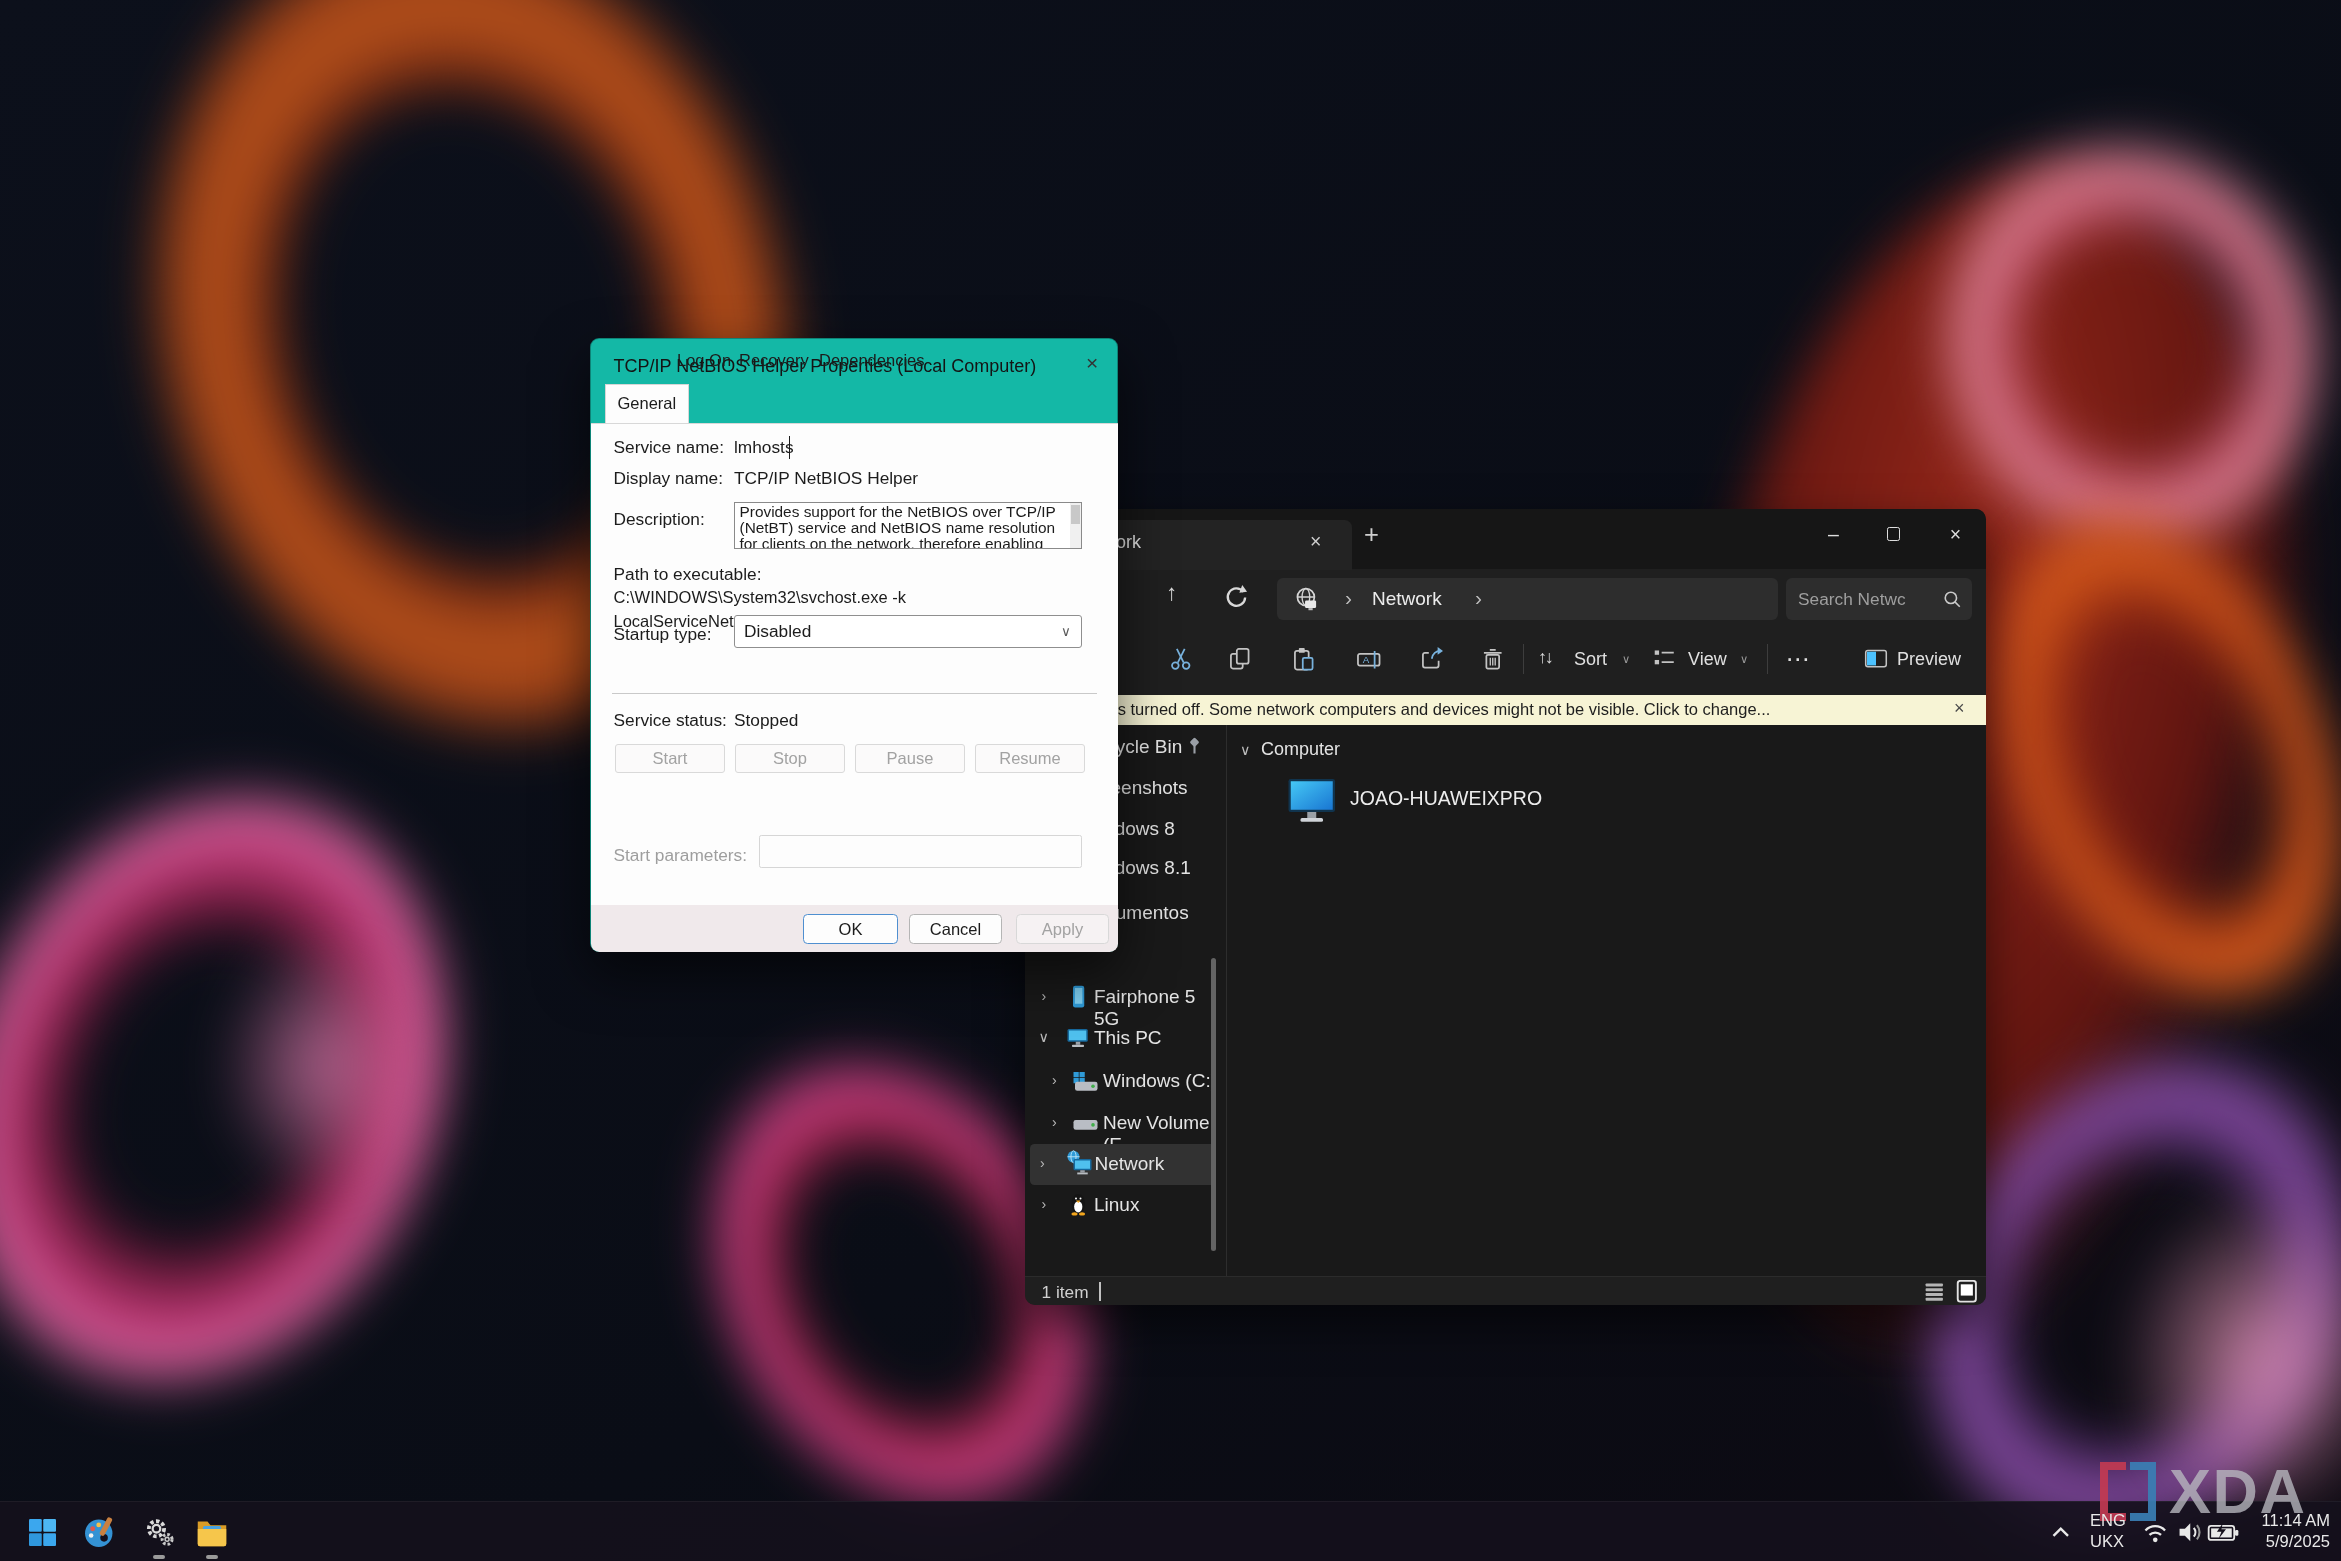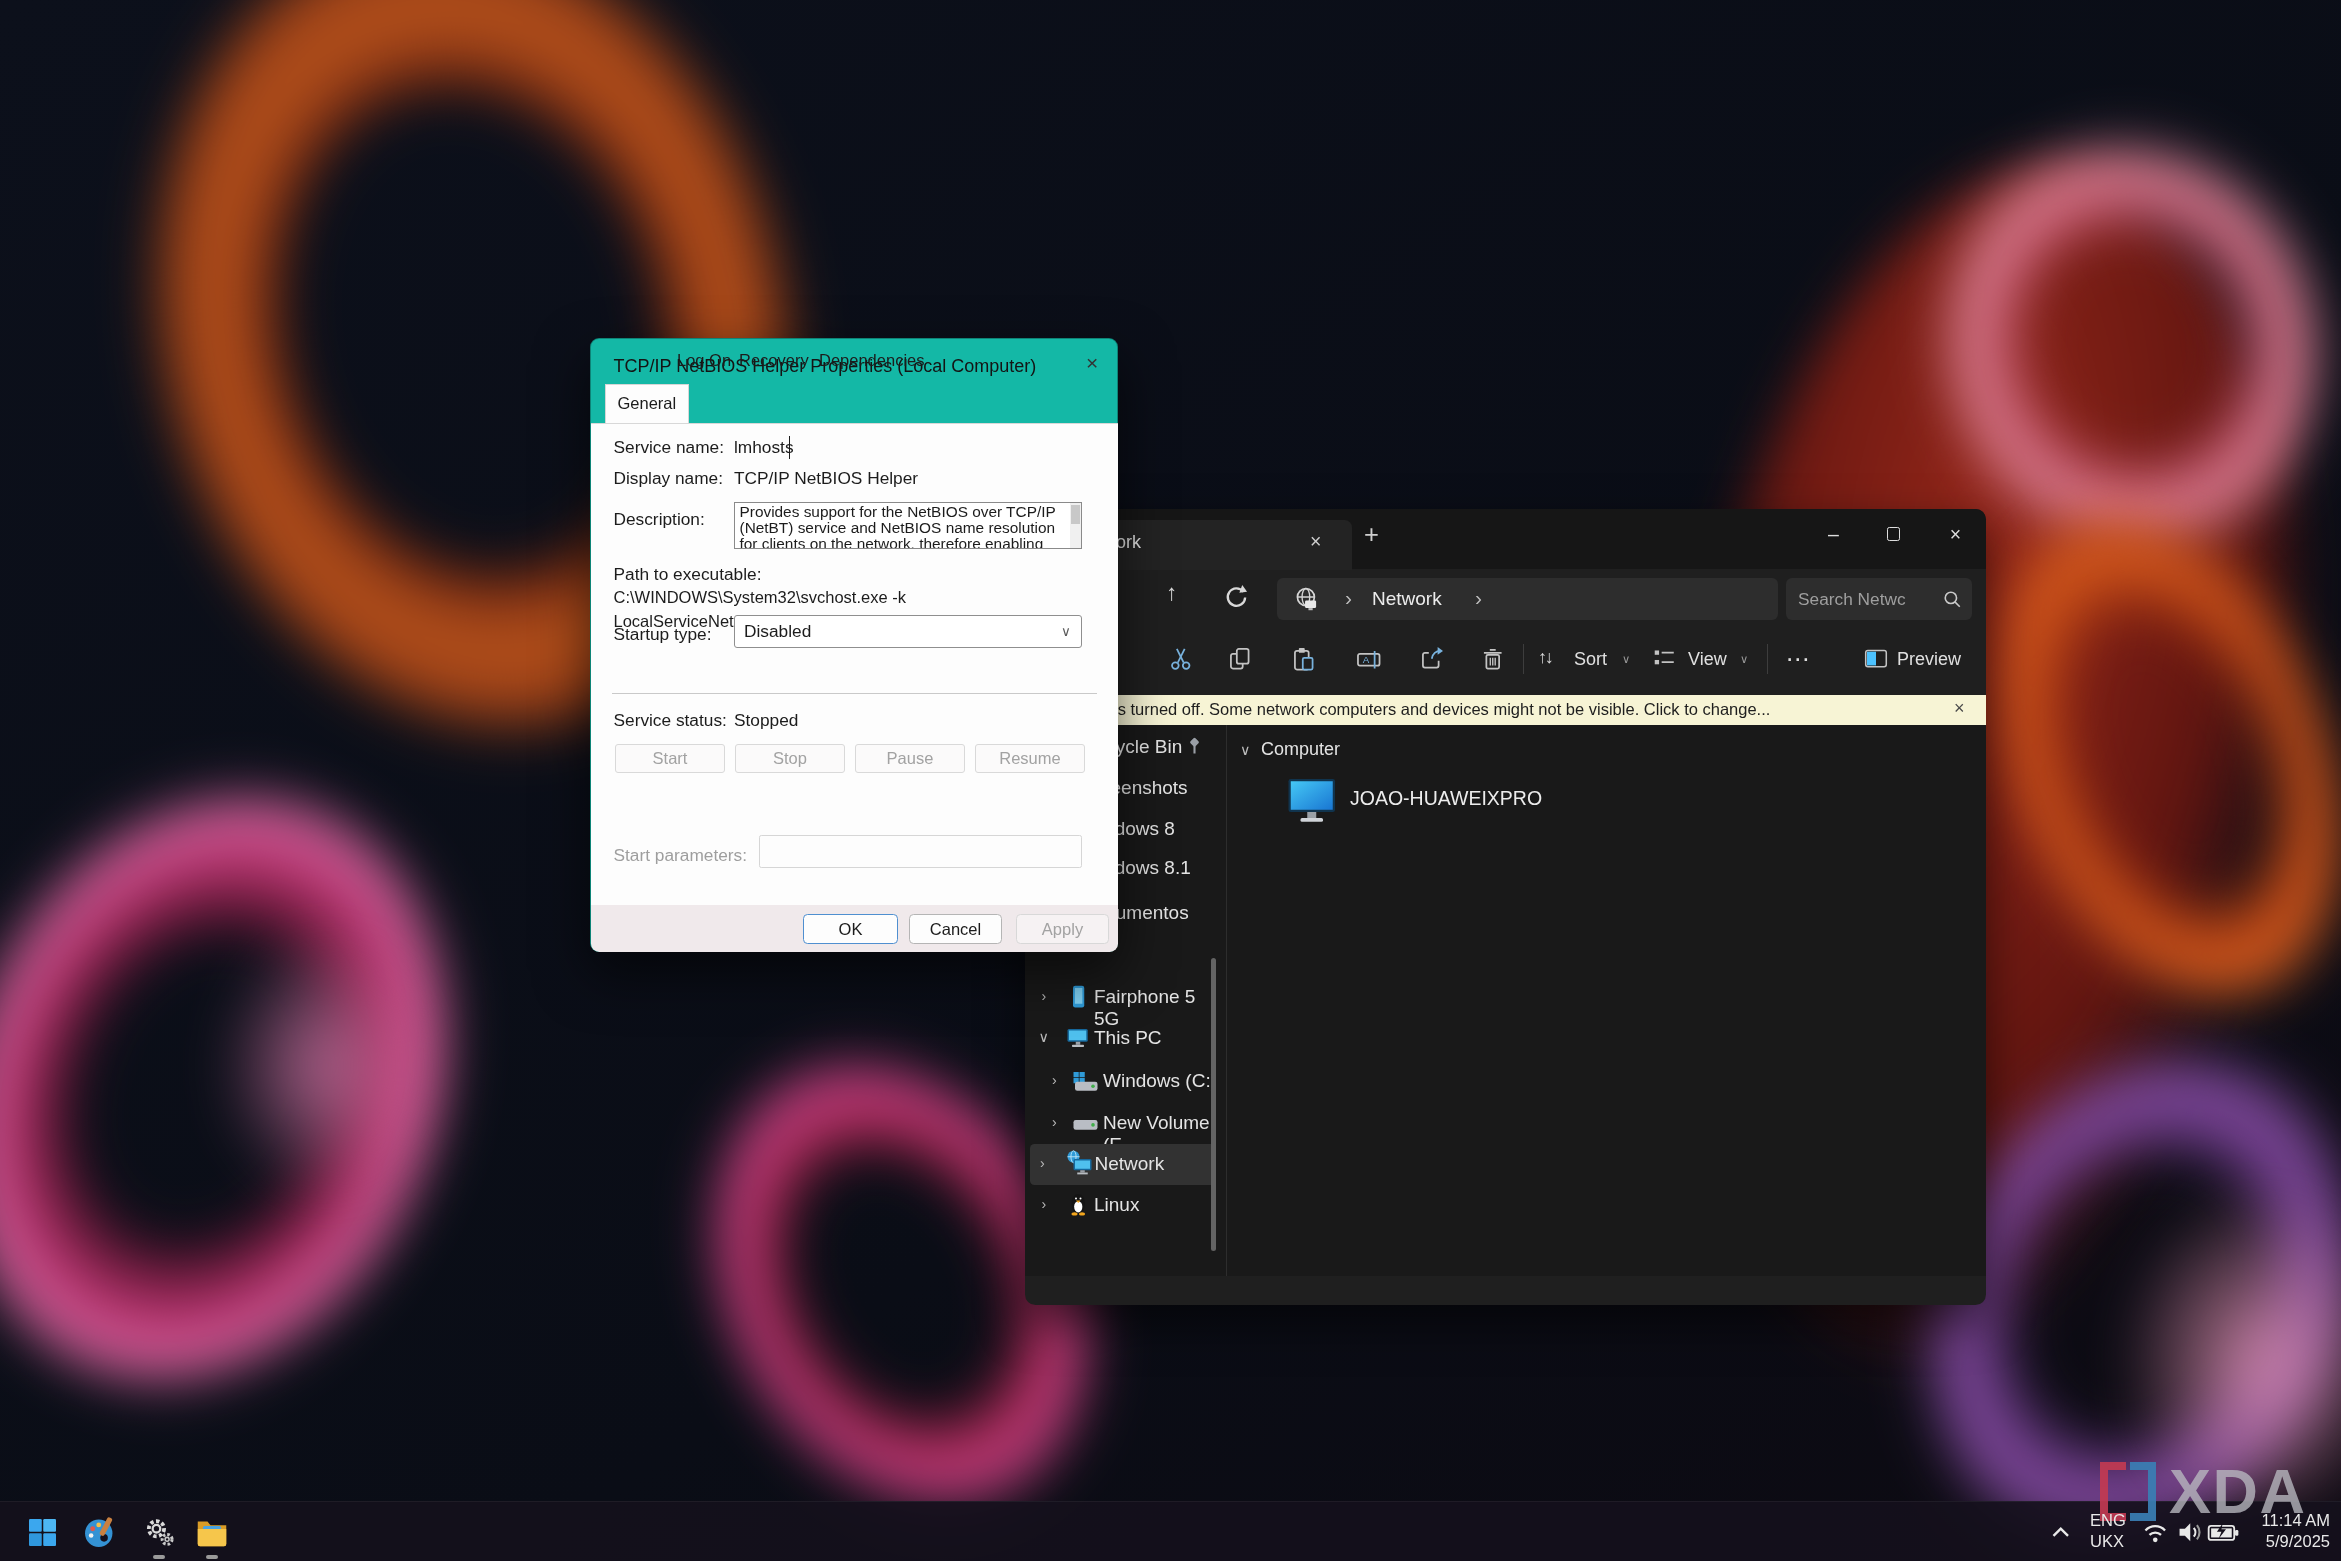--- a/index.html
+++ b/index.html
@@ -275,20 +275,34 @@
           </defs>
         <rect x="6" y="8" width="62" height="44" rx="3" fill="#10344e"></rect>
           <rect x="9" y="11" width="56" height="38" fill="url(#scr)"></rect>
           <rect x="31" y="52" width="12" height="8" fill="#9aa0a6"></rect>
           <rect x="22" y="60" width="30" height="5" rx="2" fill="#cfd3d8"></rect>
       </svg>
       <span class="t" style="left:77px;top:19.5px;font-size:19.5px;color:#ececec">JOAO-HUAWEIXPRO</span>
     </div>
   </div>
 
+  <div class="abs" style="left:0;top:767px;width:961px;height:28.5px;background:#1f1f1f;border-top:0.8px solid #2b2b2b">
+    <span class="t" style="left:16.5px;top:4.5px;font-size:17.3px;color:#d0d0d0">1 item</span>
+    <div class="abs" style="left:74px;top:4.5px;width:1.5px;height:19.5px;background:#c0c0c0"></div>
+    <svg width="22.5" height="22.5" viewBox="0 0 26 26" style="position:absolute;left:898px;top:3px">
+        <rect x="3" y="4" width="20" height="3.4" rx="1" fill="#b5b5b5"></rect>
+        <rect x="3" y="9.5" width="20" height="3.4" rx="1" fill="#b5b5b5"></rect>
+        <rect x="3" y="15" width="20" height="3.4" rx="1" fill="#b5b5b5"></rect>
+        <rect x="3" y="20.5" width="20" height="3.4" rx="1" fill="#b5b5b5"></rect>
+      </svg>
+    <svg width="22.5" height="22.5" viewBox="0 0 26 26" style="position:absolute;left:931px;top:3px">
+        <rect x="2" y="1" width="21" height="24" rx="3" stroke="#e3e3e3" stroke-width="2.2" fill="none"></rect>
+        <rect x="5.5" y="5" width="14" height="13" fill="#ffffff"></rect>
+      </svg>
+  </div>
 </div>
 
 <div class="dlg">
   <span class="t" style="left:22.5px;top:16.5px;font-size:18px;color:#141414">TCP/IP NetBIOS Helper Properties (Local Computer)</span>
   <span class="t" style="left:495px;top:12px;font-size:21px;color:#333">×</span>
 
   <div class="dtab active" style="left:13.5px"><span>General</span></div>
   <div class="dtab" style="left:74px;top:3px"><span>Log On</span></div>
   <div class="dtab" style="left:136px;top:3px"><span>Recovery</span></div>
   <div class="dtab" style="left:216px;top:3px"><span>Dependencies</span></div>

